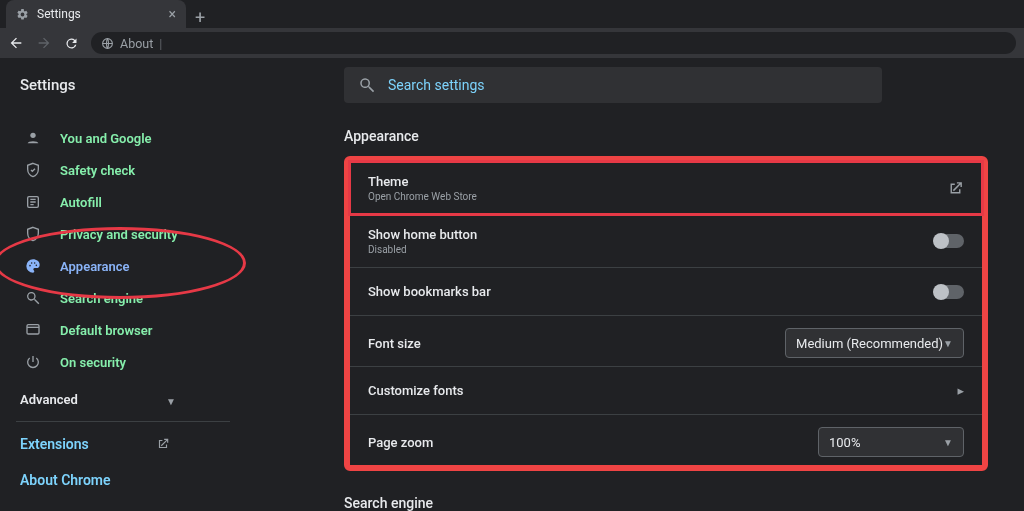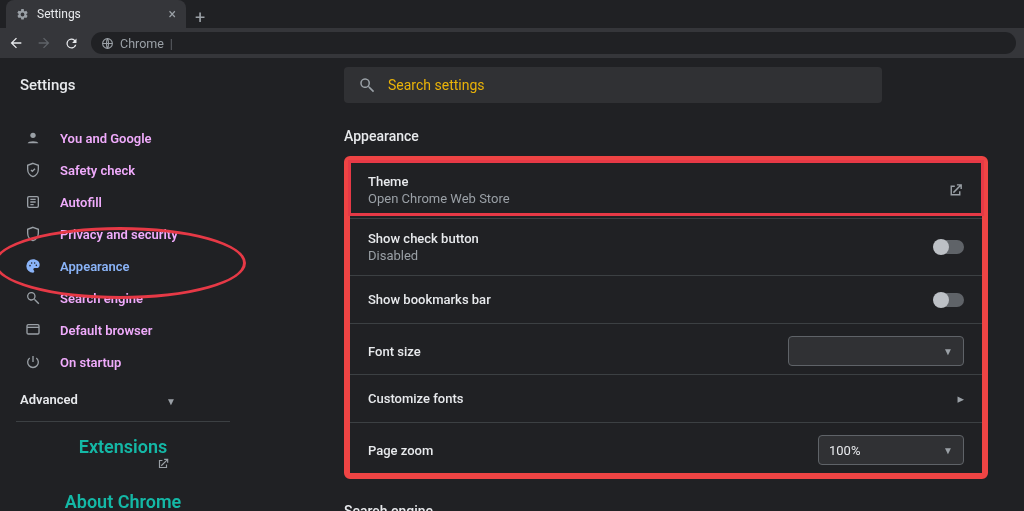--- a/index.html
+++ b/index.html
@@ -13,48 +13,48 @@
 
   
   .toolbar { height:30px; background:#35363a; display:flex; align-items:center; padding:0 8px; gap:12px; }
   .navbtn { color:#9aa0a6; display:flex; align-items:center; }
   .omnibox { flex:1; display:flex; align-items:center; gap:6px; background:#202124; border-radius:14px; height:22px; padding:0 10px; font-size:12.5px; color:#9aa0a6; }
   .omnibox .seg-bright { color:#e8eaed; }
 
   
   .settings-head { height:54px; display:flex; align-items:center; }
   .settings-title { font-size:15px; font-weight:500; color:#e8eaed; padding-left:20px; width:344px; }
-  .search-wrap { background:#303134; border-radius:4px; height:36px; width:538px; display:flex; align-items:center; padding:0 14px; gap:12px; color:#eab308; font-size:14px; }
+  .search-wrap { background:#303134; border-radius:4px; height:36px; width:538px; display:flex; align-items:center; padding:0 14px; gap:12px; color:#7dd3fc; font-size:14px; }
 
   
   .body { display:flex; height:calc(511px - 28px - 30px - 54px); }
 
   
   .sidebar { width:246px; padding-top:10px; position:relative; }
-  .side-item { display:flex; align-items:center; gap:18px; padding:8px 0 8px 24px; font-size:13px; font-weight:600; color:#f0abfc; cursor:pointer; border-radius:0 18px 18px 0; height:32px; }
+  .side-item { display:flex; align-items:center; gap:18px; padding:8px 0 8px 24px; font-size:13px; font-weight:600; color:#86efac; cursor:pointer; border-radius:0 18px 18px 0; height:32px; }
   .side-item .icn { width:18px; display:flex; justify-content:center; color:#9aa0a6; }
   .side-item.active { color:#8ab4f8; }
   .side-item.active .icn { color:#8ab4f8; }
   .advanced { padding:14px 0 14px 20px; font-size:13px; font-weight:600; color:#e8eaed; display:flex; align-items:flex-end; }
   .advanced .caret { margin-left:auto; margin-right:70px; color:#9aa0a6; font-size:10px; }
   .sep { height:1px; background:#3c4043; margin:0 16px 4px 16px; }
-  .foot-item { display:flex; align-items:center; padding:10px 20px; font-size:18px; font-weight:600; color:#14b8a6;flex-direction:column; }
+  .foot-item { display:flex; align-items:center; padding:10px 20px; font-size:14px; font-weight:600; color:#7dd3fc; }
   .foot-item .ext-icn { margin-left:auto; margin-right:56px; color:#9aa0a6; }
 
   
   .anno-circle { position:absolute; border:3px solid #e63946; border-radius:50%; pointer-events:none; }
 
   
   .main { flex:1; padding:16px 36px 0 98px; overflow:hidden; }
   .section-title { font-size:14px; color:#e8eaed; margin-bottom:12px; font-weight:500; }
   .card { border:6px solid #ef4444; border-radius:6px; margin-bottom:24px; }
   .row { display:flex; align-items:center; padding:12px 18px; border-top:1px solid #3c4043; min-height:48px; font-size:13px; }
   .row:first-child { border-top:none; }
   .row .label { color:#e8eaed; font-weight:500; }
-  .row .sub { color:#9aa0a6; font-size:13px; margin-top:2px; }
+  .row .sub { color:#9aa0a6; font-size:10px; margin-top:2px; }
   .row .ctrl { margin-left:auto; display:flex; align-items:center; }
   .row.pad-small { padding-bottom:8px; }
 
   .toggle { width:30px; height:14px; background:#5f6368; border-radius:8px; position:relative; }
   .toggle::after { content:""; width:16px; height:16px; background:#bdc1c6; border-radius:50%; position:absolute; top:-1px; left:-1px; }
 
   .select { background:#303134; border:1px solid #5f6368; border-radius:4px; height:30px; min-width:176px; display:flex; align-items:center; padding:0 10px; font-size:13px; color:#e8eaed; }
   .select .caret2 { margin-left:auto; color:#9aa0a6; font-size:10px; }
 
   .chev { color:#9aa0a6; }
@@ -94,21 +94,21 @@
   <span class="navbtn">
       <svg width="15" height="15" viewBox="0 0 24 24" fill="#e8eaed">
         <path d="M17.65 6.35A8 8 0 1 0 19.73 14h-2.08A6 6 0 1 1 12 6c1.66 0 3.14.69 4.22 1.78L13 11h7V4l-2.35 2.35z"></path>
       </svg>
     </span>
   <div class="omnibox">
     <svg width="13" height="13" viewBox="0 0 24 24" fill="#9aa0a6">
         <circle cx="12" cy="12" r="9" fill="none" stroke="#9aa0a6" stroke-width="2"></circle>
         <path d="M3 12h18M12 3c2.5 3 2.5 15 0 18M12 3c-2.5 3-2.5 15 0 18" fill="none" stroke="#9aa0a6" stroke-width="2"></path>
       </svg>
-    <span>Chrome</span>
+    <span>About</span>
     <span style="color:#5f6368">|</span>
   </div>
 </div>
 
 <div class="settings-head">
   <div class="settings-title">Settings</div>
   <div class="search-wrap">
     <svg width="18" height="18" viewBox="0 0 24 24" fill="#9aa0a6">
         <path d="M15.5 14h-.79l-.28-.27a6.5 6.5 0 1 0-.7.7l.27.28v.79L20 21.5 21.5 20 15.5 14zm-6 0A4.5 4.5 0 1 1 14 9.5 4.5 4.5 0 0 1 9.5 14z"></path>
       </svg>
@@ -183,21 +183,21 @@
         </span>
       <span>Default browser</span>
     </div>
     <div class="side-item">
       <span class="icn">
           <svg width="16" height="16" viewBox="0 0 24 24" fill="currentColor">
             <path d="M12 3v9" stroke="currentColor" stroke-width="2" fill="none"></path>
             <path d="M7 6a8 8 0 1 0 10 0" stroke="currentColor" stroke-width="2" fill="none"></path>
           </svg>
         </span>
-      <span>On startup</span>
+      <span>On security</span>
     </div>
 
     <div class="advanced">
       <span>Advanced</span>
       <span class="caret">▼</span>
     </div>
     <div class="sep"></div>
     <div class="foot-item">
       <span>Extensions</span>
       <span class="ext-icn">
@@ -223,37 +223,38 @@
           <div class="sub">Open Chrome Web Store</div>
         </div>
         <div class="ctrl chev">
             <svg width="17" height="17" viewBox="0 0 24 24" fill="#9aa0a6">
               <path d="M14 3h7v7h-2V6.41l-9.29 9.3-1.42-1.42 9.3-9.29H14V3zM5 5h6v2H7v10h10v-4h2v6H5V5z"></path>
             </svg>
           </div>
       </div>
       <div class="row">
         <div>
-          <div class="label">Show check button</div>
+          <div class="label">Show home button</div>
           <div class="sub">Disabled</div>
         </div>
         <div class="ctrl">
             <div class="toggle"></div>
           </div>
       </div>
       <div class="row">
         <div class="label">Show bookmarks bar</div>
         <div class="ctrl">
             <div class="toggle"></div>
           </div>
       </div>
       <div class="row pad-small">
         <div class="label">Font size</div>
         <div class="ctrl">
           <div class="select">
+            <span>Medium (Recommended)</span>
             <span class="caret2">▼</span>
           </div>
         </div>
       </div>
       <div class="row">
         <div class="label">Customize fonts</div>
         <div class="ctrl chev">▸</div>
       </div>
       <div class="row pad-small">
         <div class="label">Page zoom</div>

